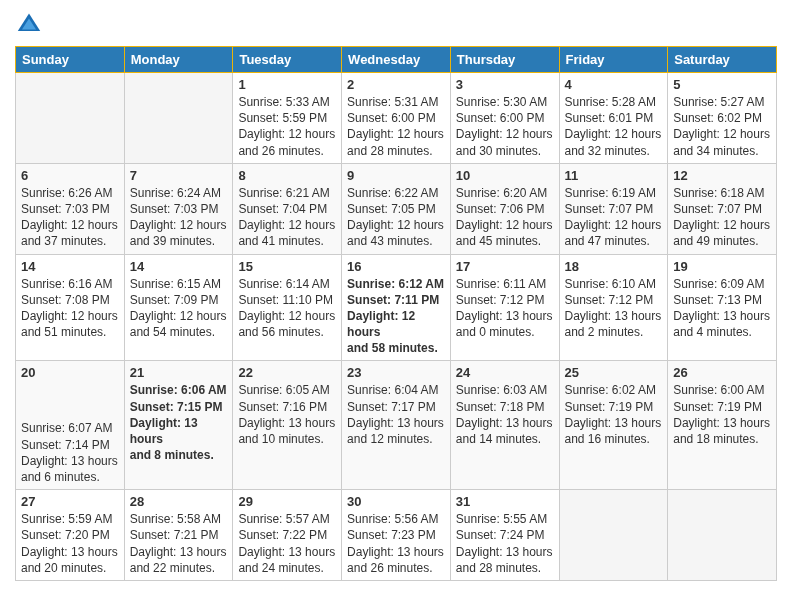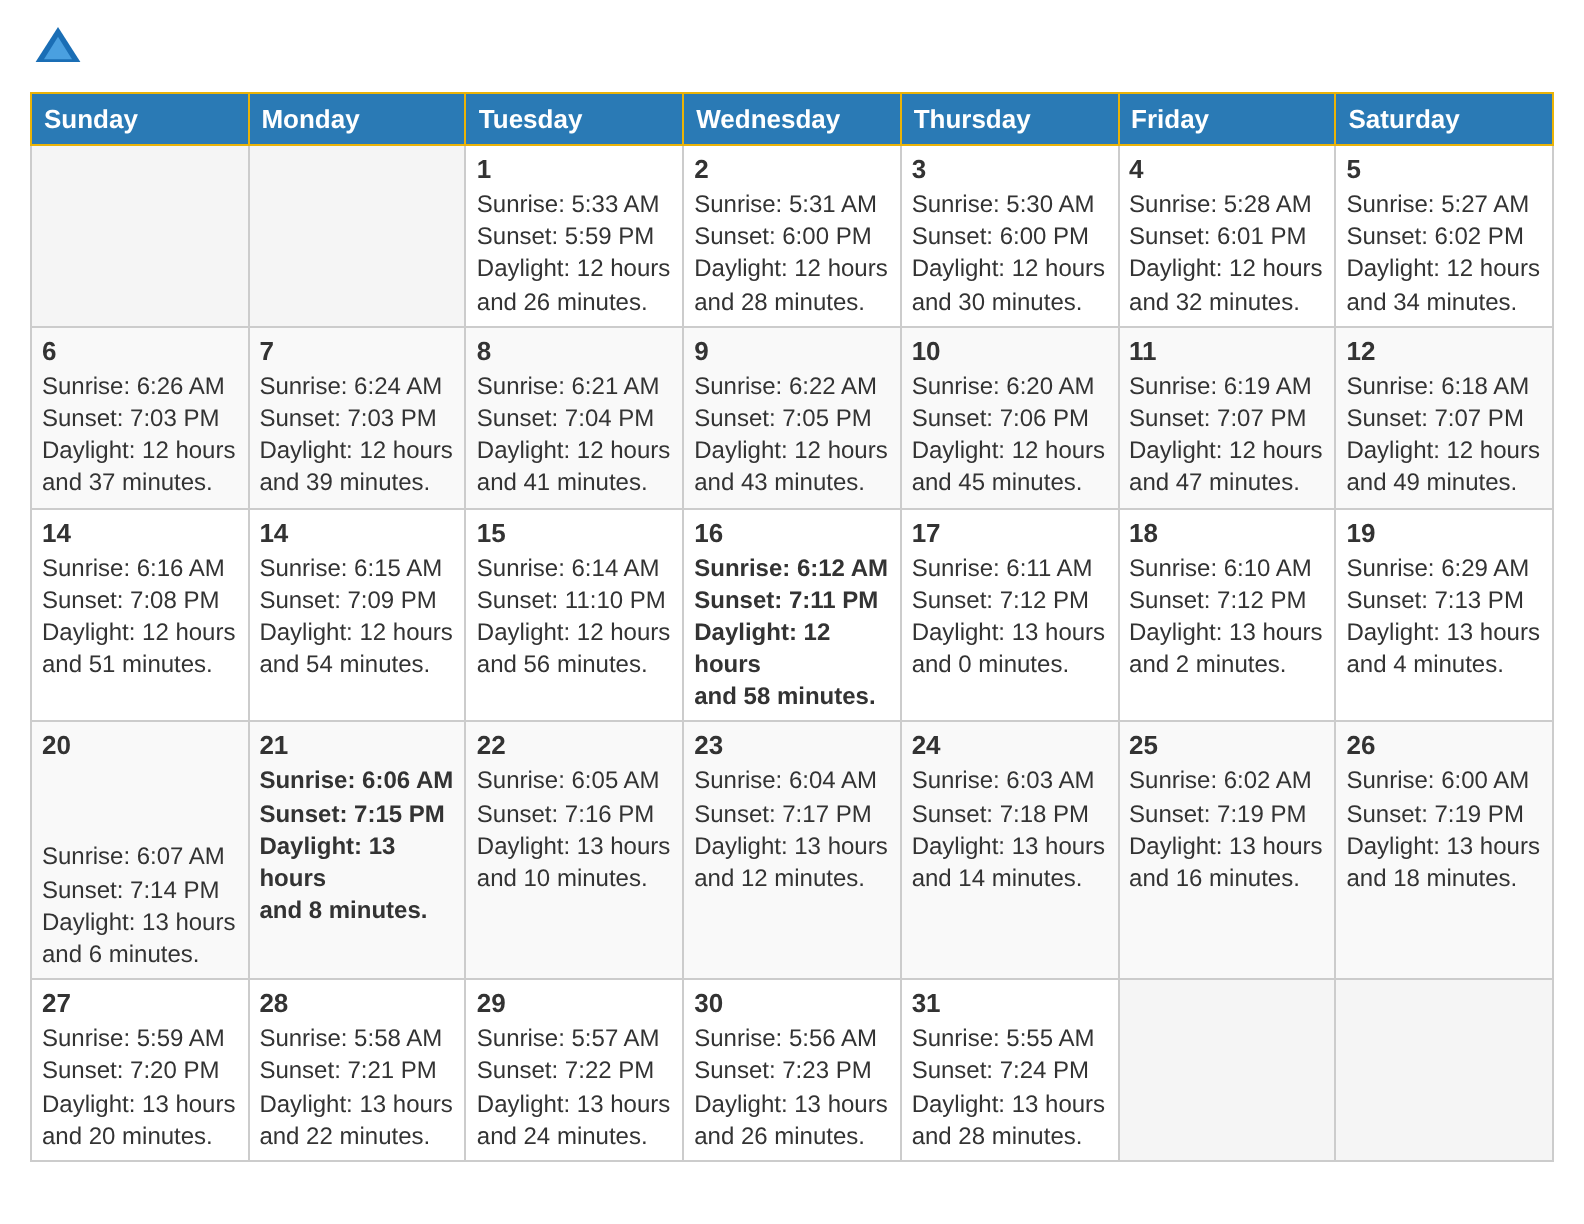--- a/index.html
+++ b/index.html
@@ -248,21 +248,21 @@
         </td>
         <td>
           <span class="day-num">18</span>
           <div class="day-info" style="white-space: pre-line;">Sunrise: 6:10 AM
 Sunset: 7:12 PM
 Daylight: 13 hours
 and 2 minutes.</div>
         </td>
         <td>
           <span class="day-num">19</span>
-          <div class="day-info" style="white-space: pre-line;">Sunrise: 6:29 AM
+          <div class="day-info" style="white-space: pre-line;">Sunrise: 6:09 AM
 Sunset: 7:13 PM
 Daylight: 13 hours
 and 4 minutes.</div>
         </td>
       </tr>
       <tr>
         <td>
           <span class="day-num">20</span>
           <div class="day-info" style="white-space: pre-line; margin-top: 40px;">Sunrise: 6:07 AM
 Sunset: 7:14 PM

